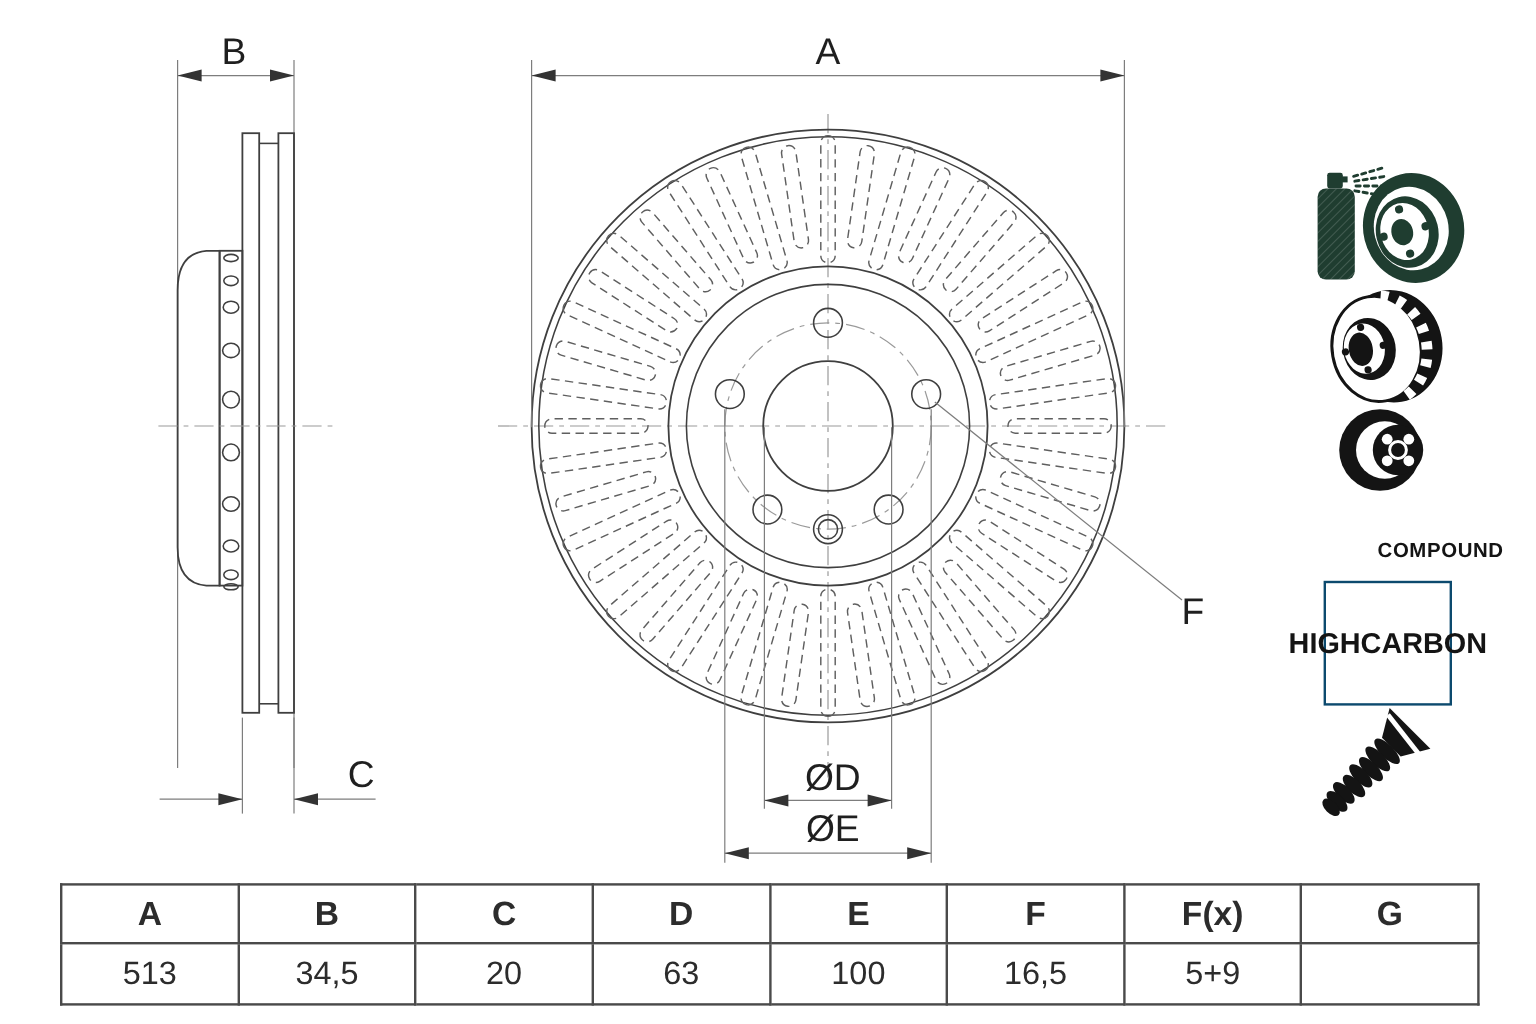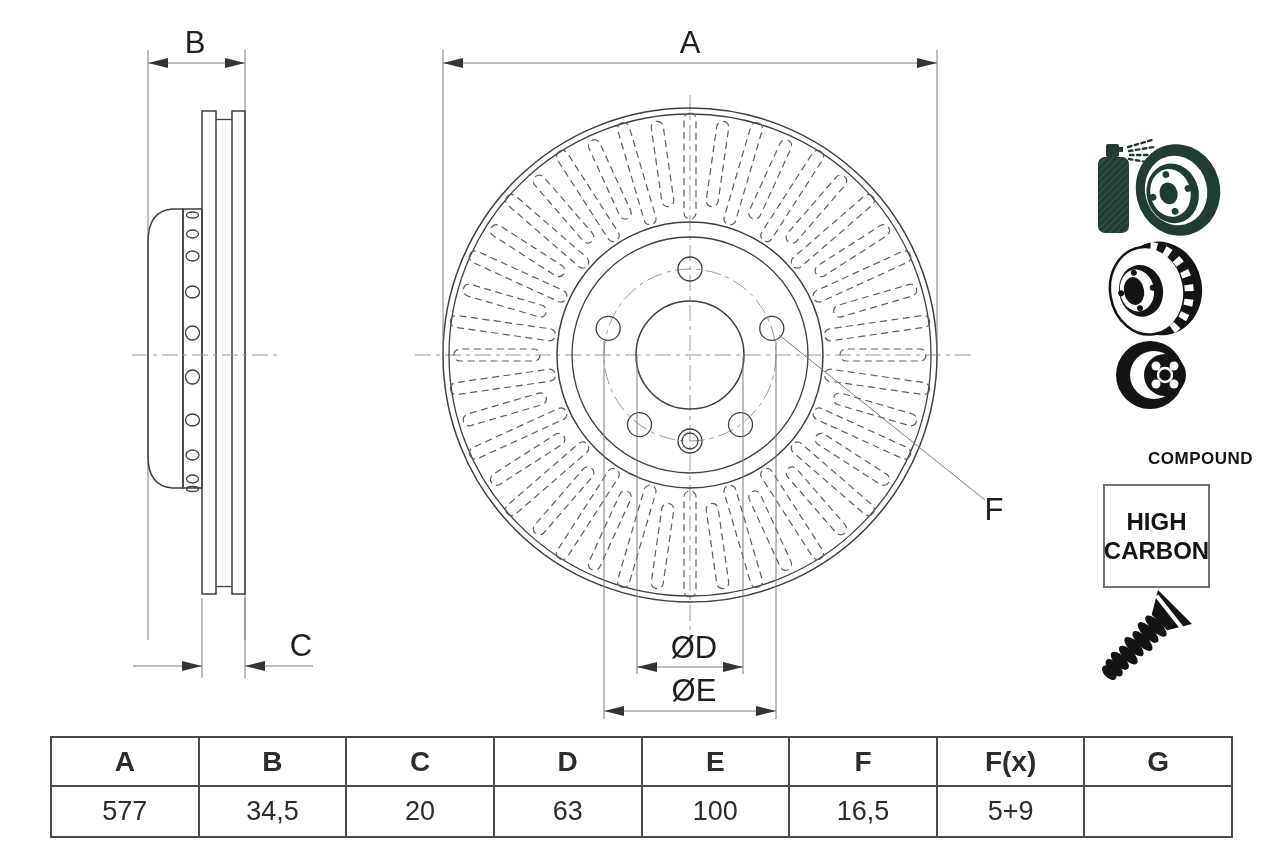--- a/index.html
+++ b/index.html
@@ -14,21 +14,21 @@
   .cl      {stroke:#9a9a9a;stroke-width:1;fill:none;stroke-dasharray:16 5 4 5;}
   .dim     {stroke:#7d7d7d;stroke-width:1;fill:none;}
   .arrow   {fill:#333333;stroke:none;}
   .dimtext {font-family:"Liberation Sans",sans-serif;font-size:31px;fill:#1f1f1f;text-anchor:middle;}
 
   
   .icon{position:absolute;}
   .compound-label{position:absolute;left:1100px;top:449px;width:115px;text-align:center;
       font-size:17px;font-weight:bold;color:#141414;letter-spacing:0.5px;margin-left:43px;}
   .hc-box{position:absolute;left:1103px;top:484px;width:103px;height:100px;
-      border:2px solid #737373;background:#fff;display:flex;flex-direction:column;
+      border:2px solid #0c4a6e;background:#fff;display:flex;flex-direction:row;
       justify-content:center;align-items:center;}
   .hc-box span{font-size:24px;font-weight:bold;color:#141414;line-height:29px;letter-spacing:0px;}
 
   
   .spec-table{position:absolute;left:50px;top:736px;width:1183px;height:92px;
       border-collapse:collapse;table-layout:fixed;}
   .spec-table td{border:2px solid #4a4a4a;text-align:center;vertical-align:middle;
       color:#2c2c2c;background:#fff;}
   .spec-table .hrow td{font-size:28px;font-weight:bold;height:45px;}
   .spec-table .vrow td{font-size:27px;font-weight:normal;height:47px;}
@@ -278,21 +278,21 @@
       <td>A</td>
       <td>B</td>
       <td>C</td>
       <td>D</td>
       <td>E</td>
       <td>F</td>
       <td>F(x)</td>
       <td>G</td>
     </tr>
     <tr class="vrow">
-      <td>577</td>
+      <td>513</td>
       <td>34,5</td>
       <td>20</td>
       <td>63</td>
       <td>100</td>
       <td>16,5</td>
       <td>5+9</td>
       <td></td>
     </tr>
   </tbody>
     </table>

